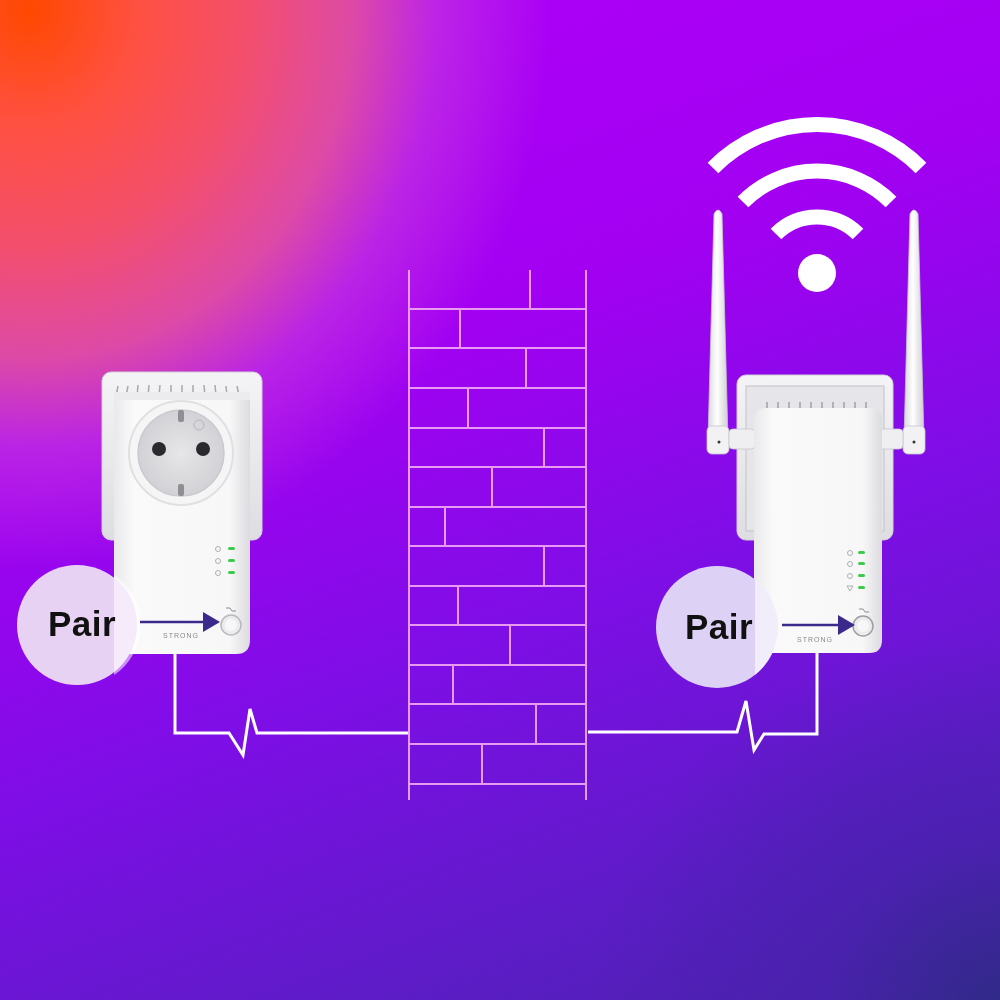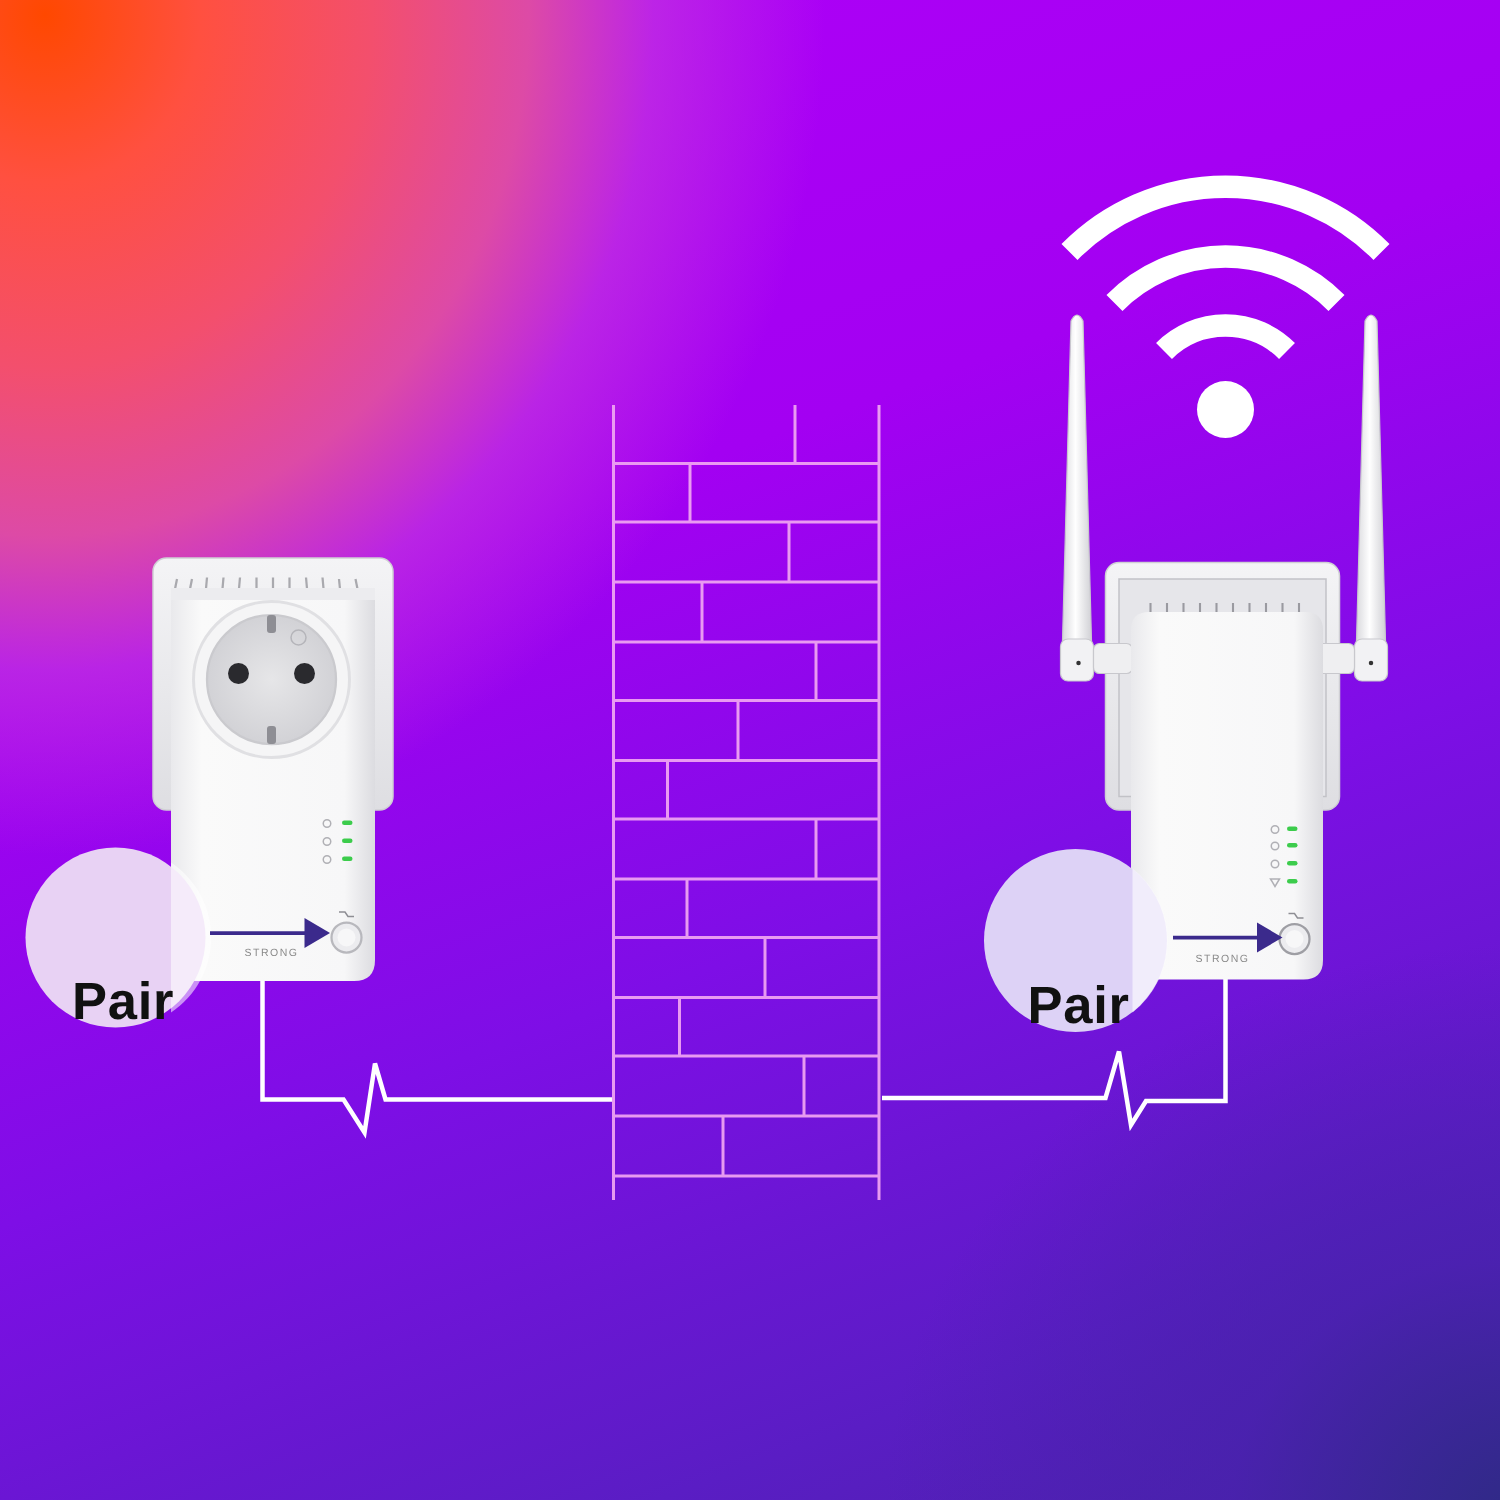--- a/index.html
+++ b/index.html
@@ -7,21 +7,21 @@
     #stage {
       position: relative; width: 1000px; height: 1000px; overflow: hidden;
       background:
         radial-gradient(ellipse 520px 560px at 30px 10px, #ff4800 0%, #ff5040 20%, #f34f6d 42%, #dd4aa6 62%, rgba(200,60,220,0.6) 78%, rgba(176,0,245,0) 100%),
         radial-gradient(ellipse 420px 380px at 1010px 1010px, #2f2a86 0%, rgba(70,34,170,0.7) 45%, rgba(90,30,190,0) 100%),
         linear-gradient(160deg, #b000f8 0%, #a300f2 35%, #7e0ee6 60%, #5a1dc4 85%, #4a22aa 100%);
     }
     svg#scene { position: absolute; left: 0; top: 0; }
     .pair-label {
       position: absolute; font-weight: bold; font-size: 35px; color: #111;
-      font-family: "Liberation Sans", sans-serif; letter-spacing: 0.5px; margin-top: 44px;
+      font-family: "Liberation Sans", sans-serif; letter-spacing: 0.5px;
     }
     .logo-text {
       position: absolute; font-size: 7px; color: #8a8a8a; letter-spacing: 1px;
       font-family: "Liberation Sans", sans-serif;
     }
   </style>
 </head>
 <body>
 
 <div id="stage">

